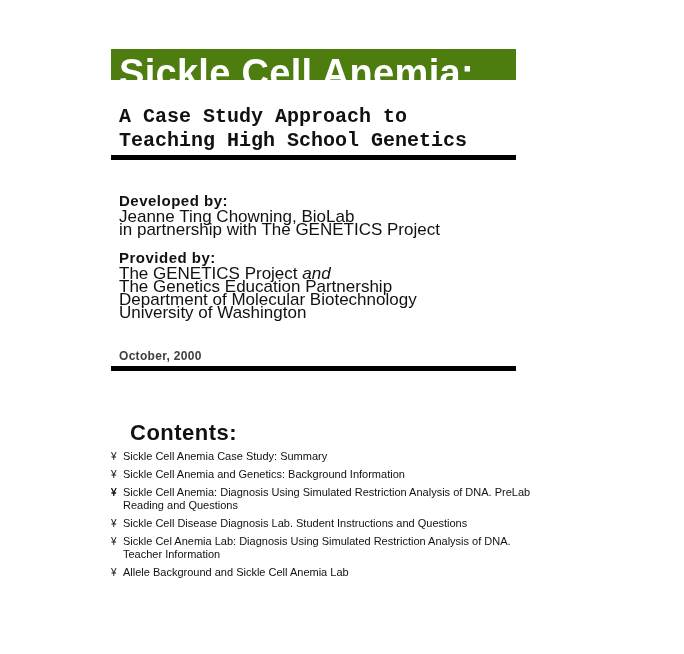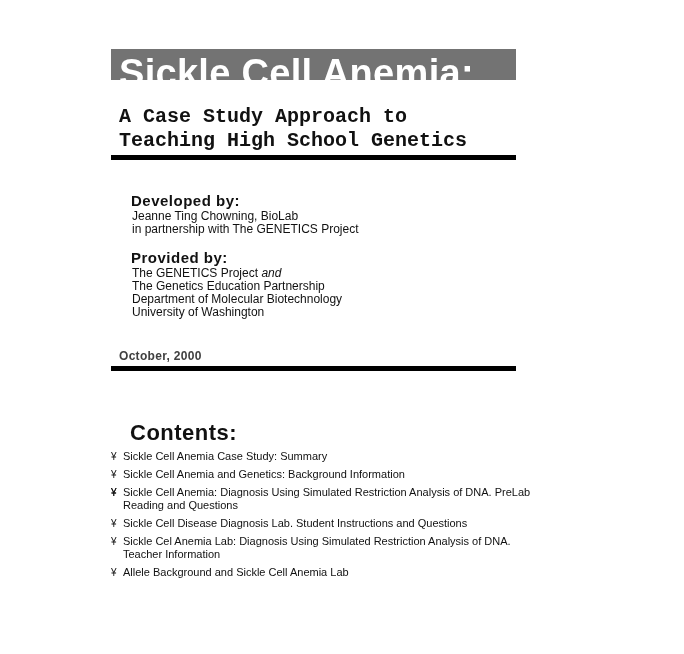--- a/index.html
+++ b/index.html
@@ -2,43 +2,43 @@
 <html><head>
   <meta charset="utf-8">
   <style>
     html, body { margin: 0; padding: 0; background: #ffffff; }
     body {
       width: 684px; height: 654px; position: relative; overflow: hidden;
       font-family: "Liberation Sans", sans-serif; color: #000;
     }
     .title-bar {
       position: absolute; left: 111px; top: 49px; width: 405px; height: 31px;
-      background: #737373;
+      background: #4d7c0f;
     }
     .title-text {
       position: absolute; left: 8px; top: 3px;
       color: #fff; font-weight: bold; font-size: 38px; line-height: 42px;
       letter-spacing: 0.3px; white-space: nowrap;
     }
     .subtitle {
       position: absolute; left: 119px; top: 105px;
       font-weight: bold; font-size: 20px; line-height: 24px; color: #111; font-family: Liberation Mono, monospace;
     }
     .rule {
       position: absolute; left: 111px; width: 405px; height: 5px; background: #000;
     }
     .rule.r1 { top: 155px; }
     .rule.r2 { top: 366px; }
     .heading {
-      position: absolute; left: 131px; font-weight: bold; font-size: 15px;
+      position: absolute; left: 119px; font-weight: bold; font-size: 15px;
       line-height: 17px; letter-spacing: 0.5px; color: #111;
     }
     .small {
-      position: absolute; left: 119px; font-size: 12px; line-height: 13px;
-      color: #111; white-space: nowrap; margin-left: 13px;
+      position: absolute; left: 119px; font-size: 17px; line-height: 13px;
+      color: #111; white-space: nowrap;
     }
     .small .it { font-style: italic; }
     .date {
       position: absolute; left: 119px; top: 349px; font-weight: bold;
       font-size: 12px; line-height: 14px; letter-spacing: 0.3px; color: #404040;
     }
     .contents-heading {
       position: absolute; left: 118px; top: 420px; font-weight: bold;
       font-size: 22px; line-height: 26px; letter-spacing: 0.5px; color: #111; margin-left: 12px;
     }

